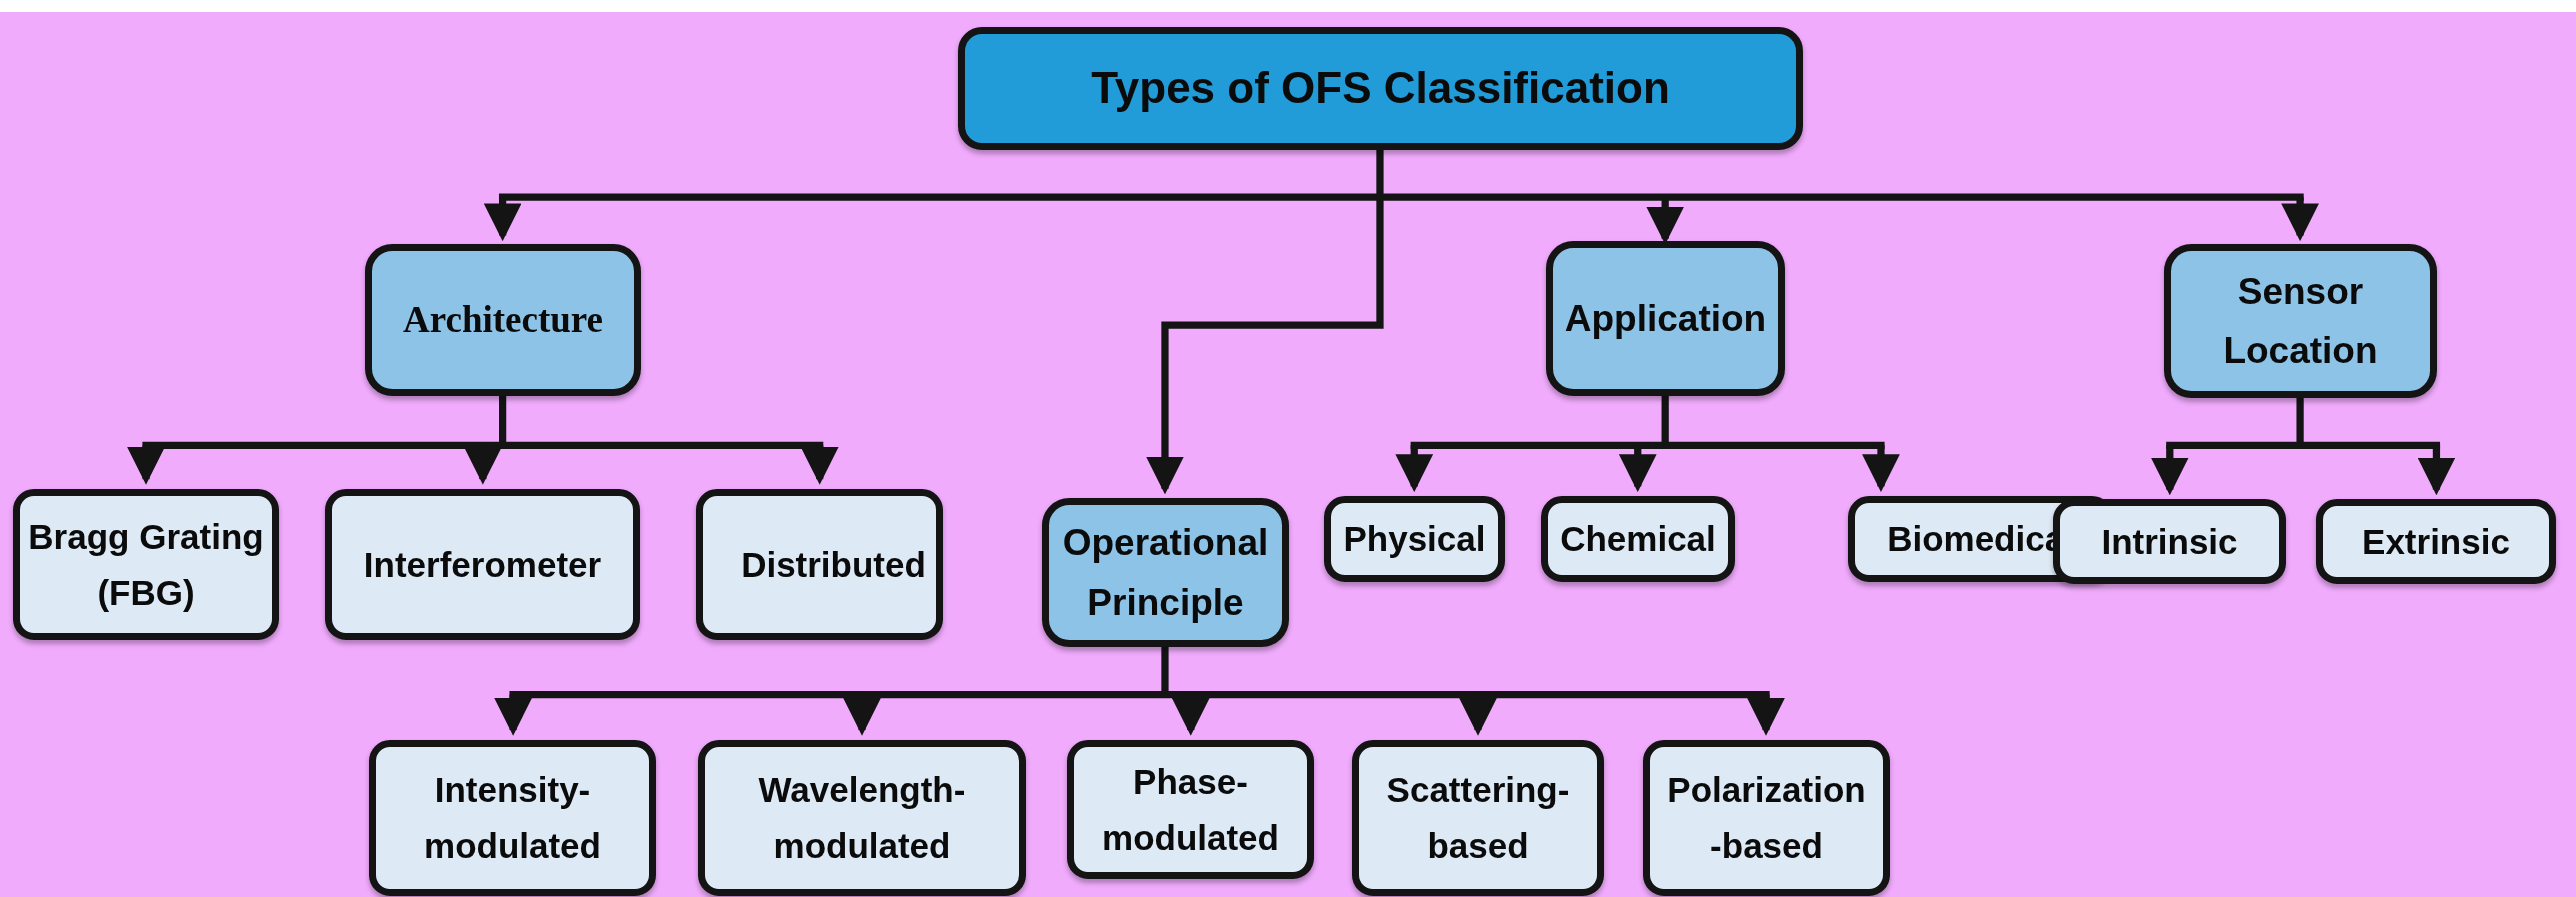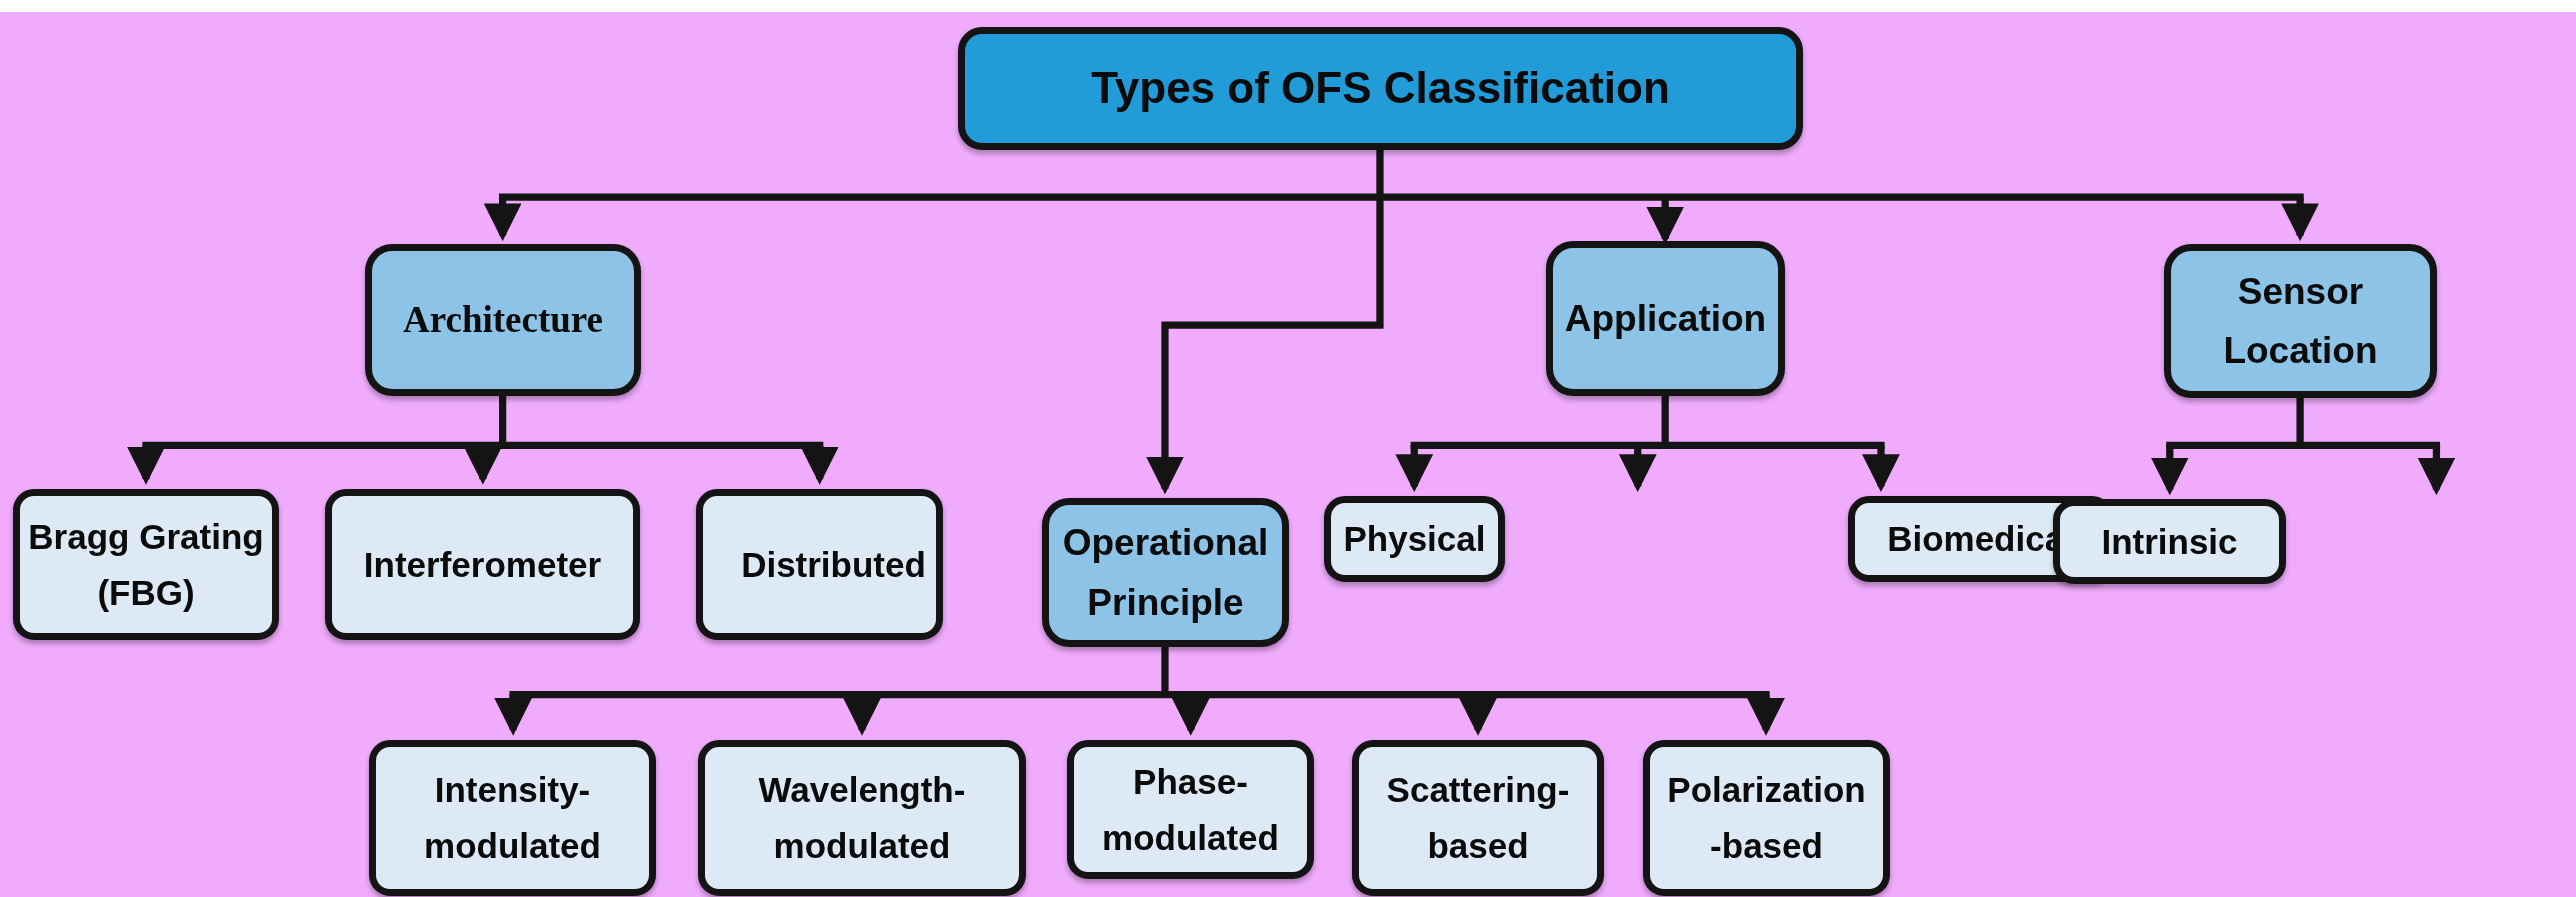--- a/index.html
+++ b/index.html
@@ -124,26 +124,32 @@
   <div class="node leaf" style="left:325px; top:477px; width:315px; height:151px;">
     <span>Interferometer</span>
   </div>
   <div class="node leaf" style="left:696px; top:477px; width:247px; height:151px;padding-left:28px;">
     <span>Distributed</span>
   </div>
 
   <div class="node leaf" style="left:1324px; top:484px; width:181px; height:86px;">
     <span>Physical</span>
   </div>
+  <div class="node leaf" style="left:1541px; top:484px; width:194px; height:86px;">
+    <span>Chemical</span>
+  </div>
   <div class="node leaf" style="left:1848px; top:484px; width:265px; height:86px;">
     <span>Biomedical</span>
   </div>
 
   <div class="node leaf" style="left:2053px; top:487px; width:233px; height:85px;">
     <span>Intrinsic</span>
+  </div>
+  <div class="node leaf" style="left:2316px; top:487px; width:240px; height:85px;">
+    <span>Extrinsic</span>
   </div>
 
   <div class="node leaf" style="left:369px; top:728px; width:287px; height:156px;">
     <span>Intensity-
 modulated</span>
   </div>
   <div class="node leaf" style="left:698px; top:728px; width:328px; height:156px;">
     <span>Wavelength-
 modulated</span>
   </div>

